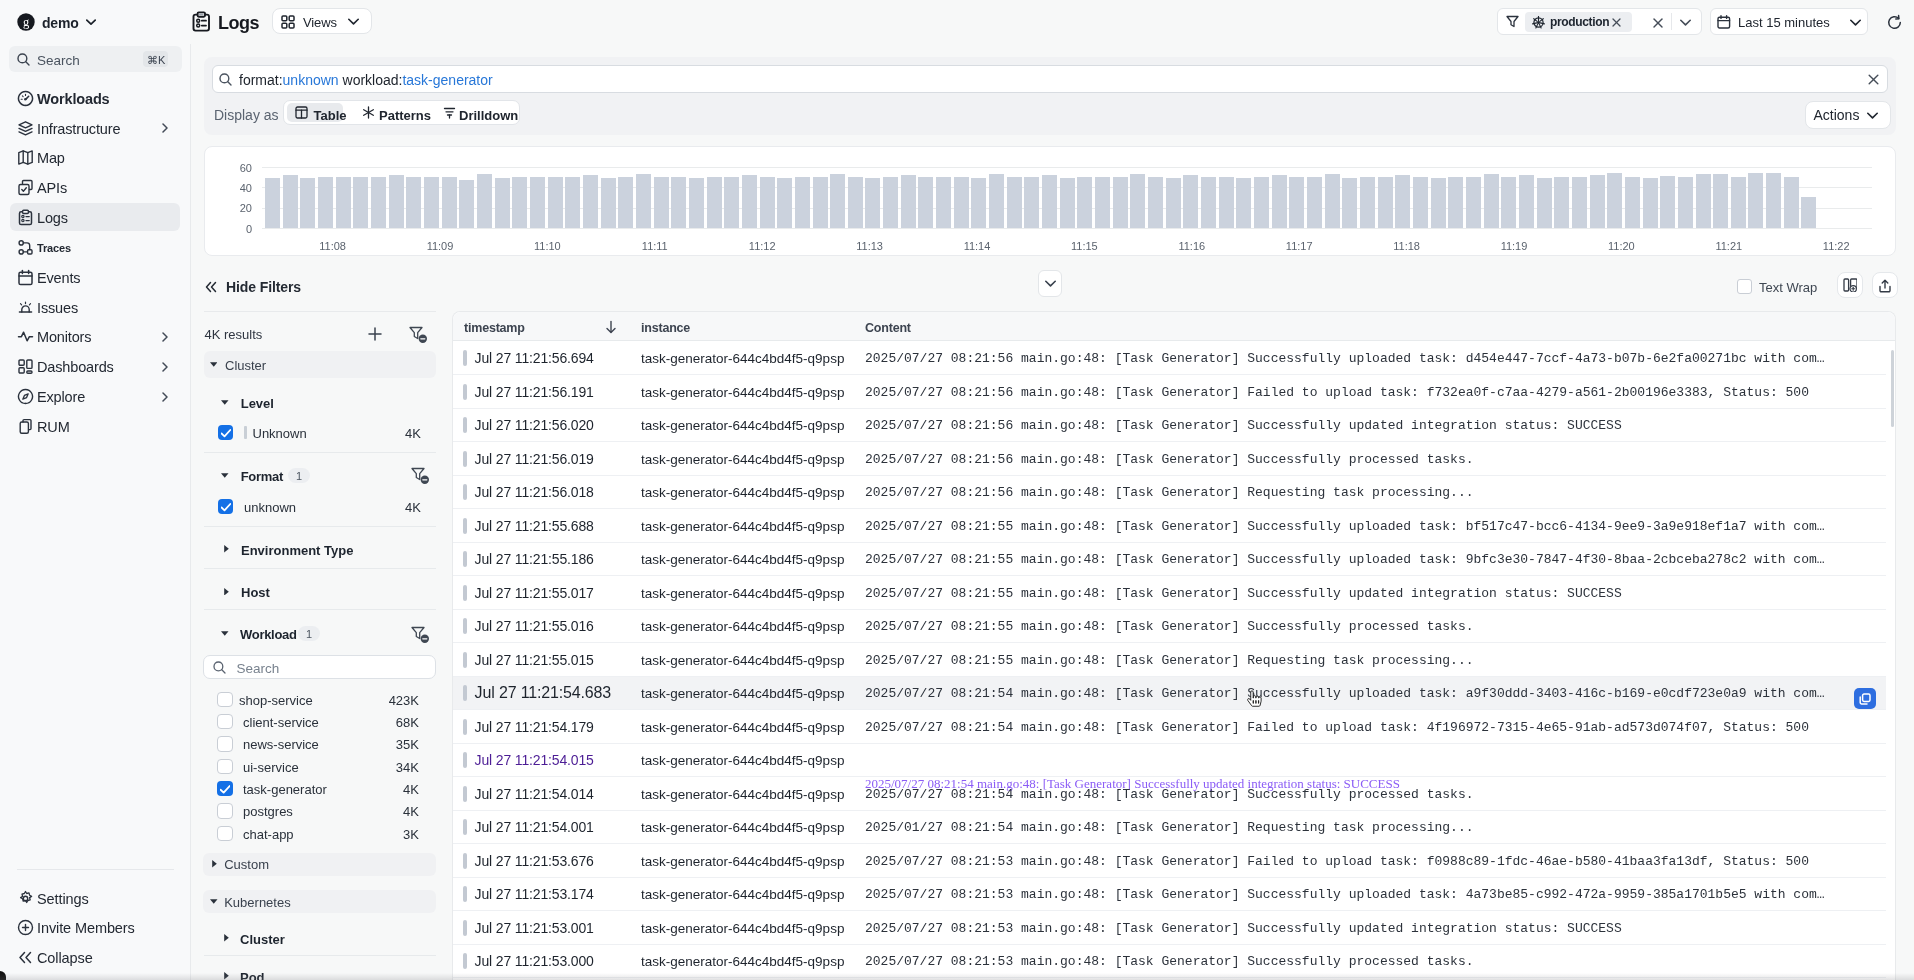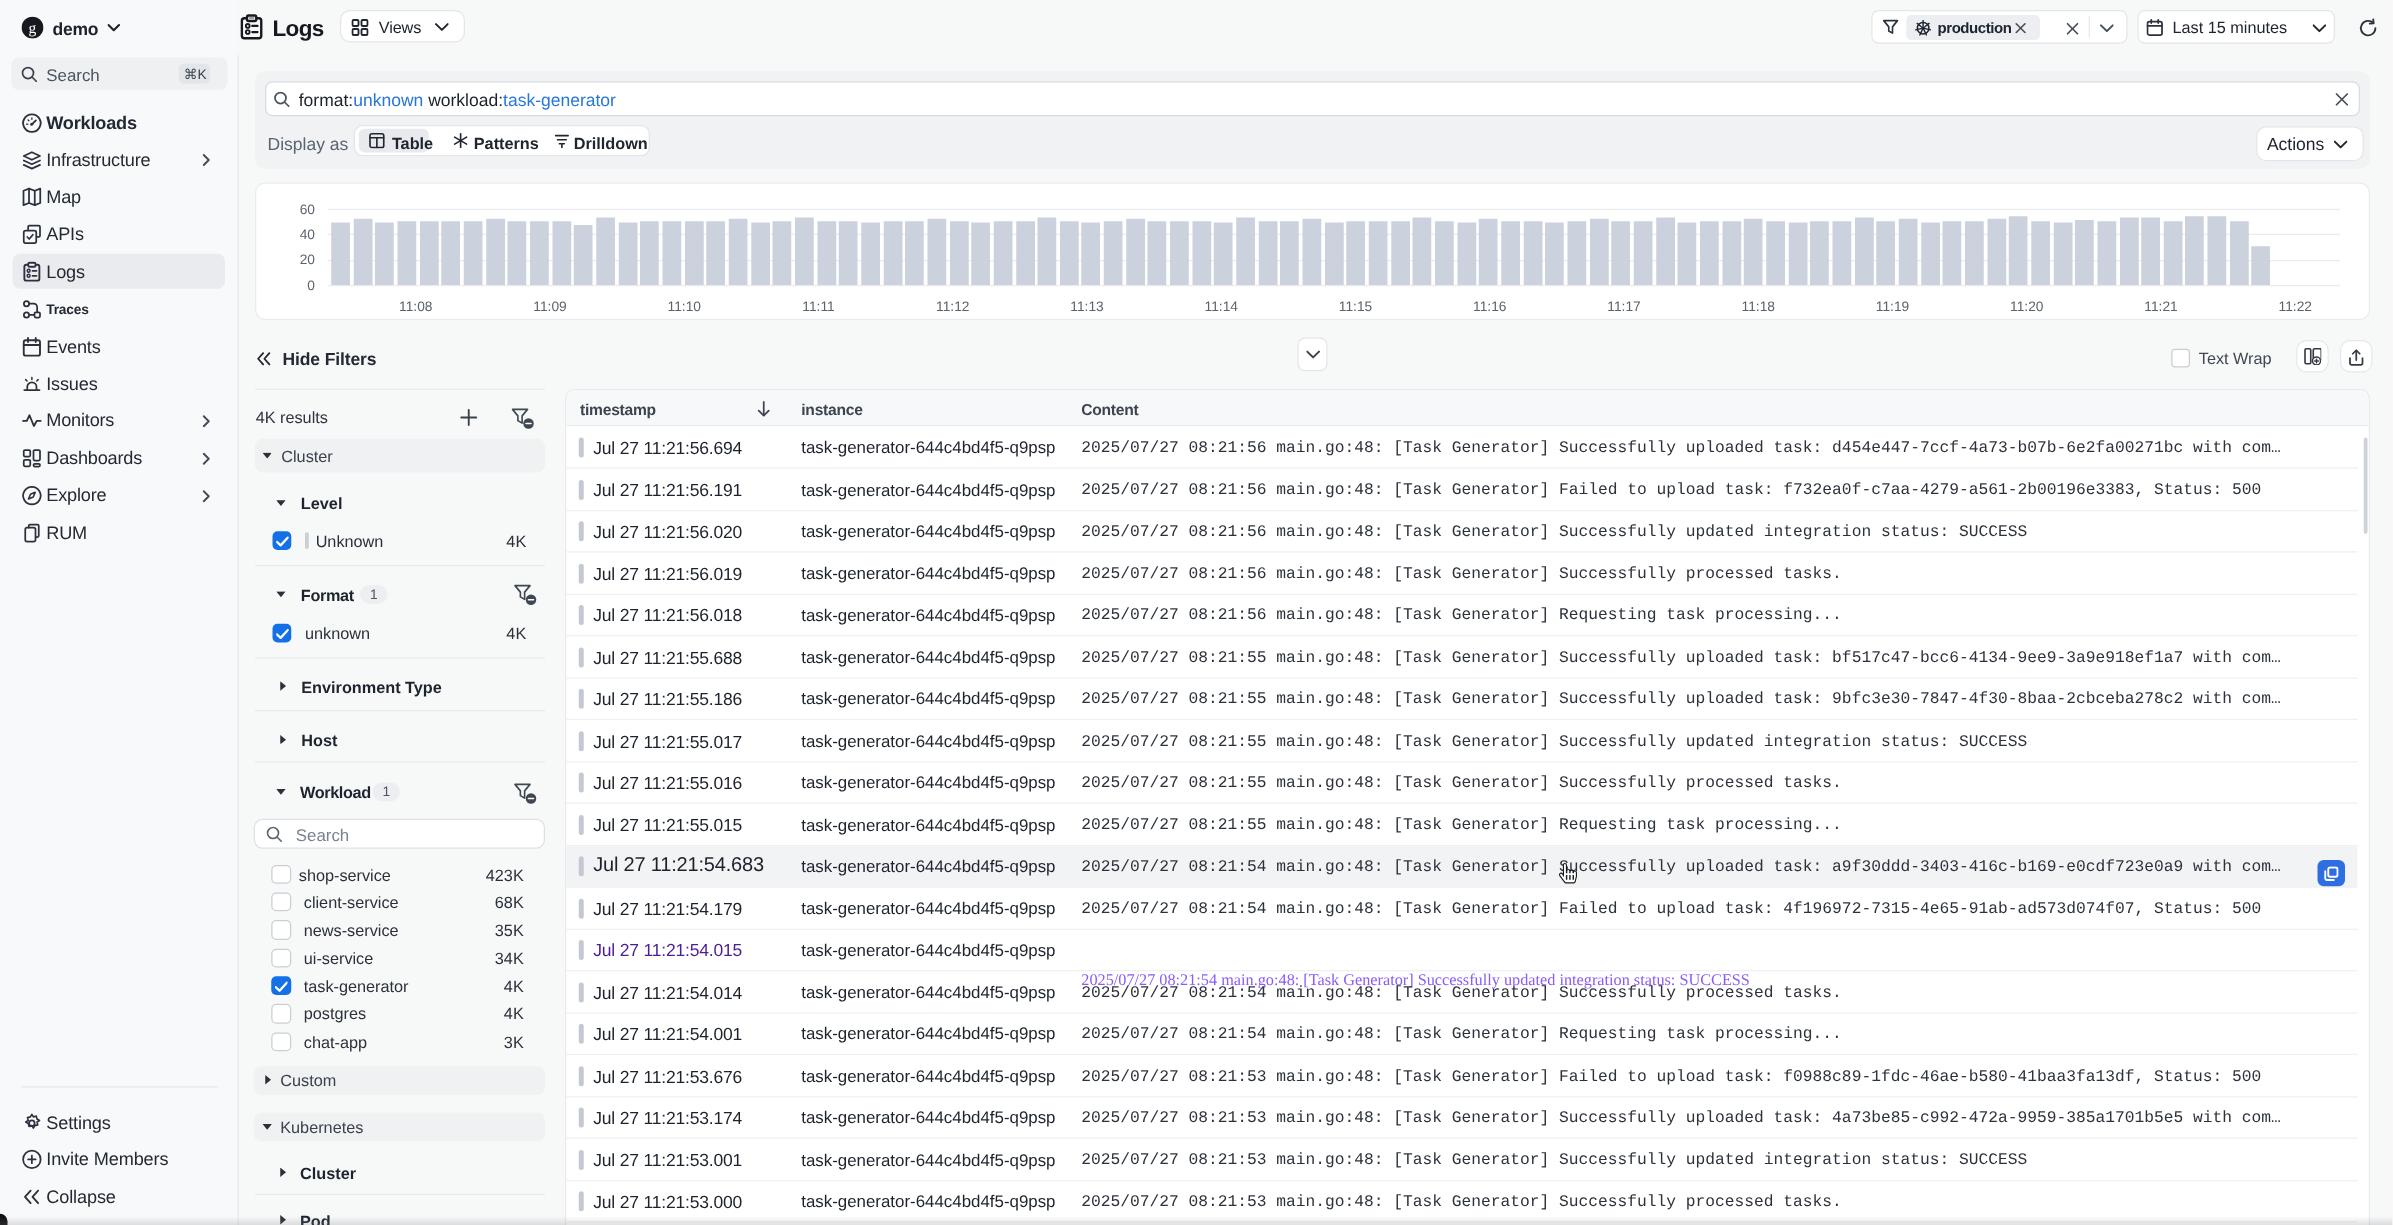--- a/index.html
+++ b/index.html
@@ -567,21 +567,21 @@
 <div class="txt" style="left:865px;top:760.4px;transform:translateY(-50%);font-size:13px;color:#8b5cf6;font-weight:400;letter-spacing:0px;font-family:Liberation Serif, serif;max-width:985px;overflow:hidden;margin-top:24px;">2025/07/27 08:21:54 main.go:48: [Task Generator] Successfully updated integration status: SUCCESS</div>
 <div class="abs" style="left:453px;top:777.0px;width:1433px;height:33.5px;border-bottom:1px solid #eef0f3;"></div>
 <div class="abs" style="left:462.6px;top:785.9px;width:4px;height:16px;background:#c3c9d2;border-radius:2px;"></div>
 <div class="txt" style="left:474.6px;top:793.9px;transform:translateY(-50%);font-size:14px;color:#1d232c;font-weight:400;letter-spacing:-0.15px;">Jul 27 11:21:54.014</div>
 <div class="txt" style="left:641px;top:793.9px;transform:translateY(-50%);font-size:13.5px;color:#1d232c;font-weight:400;letter-spacing:0px;">task-generator-644c4bd4f5-q9psp</div>
 <div class="txt" style="left:865px;top:793.9px;transform:translateY(-50%);font-size:13px;color:#2c323b;font-weight:400;letter-spacing:0px;font-family:Liberation Mono,monospace;max-width:985px;overflow:hidden;">2025/07/27 08:21:54 main.go:48: [Task Generator] Successfully processed tasks.</div>
 <div class="abs" style="left:453px;top:810.5px;width:1433px;height:33.5px;border-bottom:1px solid #eef0f3;"></div>
 <div class="abs" style="left:462.6px;top:819.4px;width:4px;height:16px;background:#c3c9d2;border-radius:2px;"></div>
 <div class="txt" style="left:474.6px;top:827.4px;transform:translateY(-50%);font-size:14px;color:#1d232c;font-weight:400;letter-spacing:-0.15px;">Jul 27 11:21:54.001</div>
 <div class="txt" style="left:641px;top:827.4px;transform:translateY(-50%);font-size:13.5px;color:#1d232c;font-weight:400;letter-spacing:0px;">task-generator-644c4bd4f5-q9psp</div>
-<div class="txt" style="left:865px;top:827.4px;transform:translateY(-50%);font-size:13px;color:#2c323b;font-weight:400;letter-spacing:0px;font-family:Liberation Mono,monospace;max-width:985px;overflow:hidden;">2025/07/27 08:21:54 main.go:48: [Task Generator] Requesting task processing...</div>
+<div class="txt" style="left:865px;top:827.4px;transform:translateY(-50%);font-size:13px;color:#2c323b;font-weight:400;letter-spacing:0px;font-family:Liberation Mono,monospace;max-width:985px;overflow:hidden;">2025/01/27 08:21:54 main.go:48: [Task Generator] Requesting task processing...</div>
 <div class="abs" style="left:453px;top:844.0px;width:1433px;height:33.5px;border-bottom:1px solid #eef0f3;"></div>
 <div class="abs" style="left:462.6px;top:852.9px;width:4px;height:16px;background:#c3c9d2;border-radius:2px;"></div>
 <div class="txt" style="left:474.6px;top:860.9px;transform:translateY(-50%);font-size:14px;color:#1d232c;font-weight:400;letter-spacing:-0.15px;">Jul 27 11:21:53.676</div>
 <div class="txt" style="left:641px;top:860.9px;transform:translateY(-50%);font-size:13.5px;color:#1d232c;font-weight:400;letter-spacing:0px;">task-generator-644c4bd4f5-q9psp</div>
 <div class="txt" style="left:865px;top:860.9px;transform:translateY(-50%);font-size:13px;color:#2c323b;font-weight:400;letter-spacing:0px;font-family:Liberation Mono,monospace;max-width:985px;overflow:hidden;">2025/07/27 08:21:53 main.go:48: [Task Generator] Failed to upload task: f0988c89-1fdc-46ae-b580-41baa3fa13df, Status: 500</div>
 <div class="abs" style="left:453px;top:877.5px;width:1433px;height:33.5px;border-bottom:1px solid #eef0f3;"></div>
 <div class="abs" style="left:462.6px;top:886.4px;width:4px;height:16px;background:#c3c9d2;border-radius:2px;"></div>
 <div class="txt" style="left:474.6px;top:894.4px;transform:translateY(-50%);font-size:14px;color:#1d232c;font-weight:400;letter-spacing:-0.15px;">Jul 27 11:21:53.174</div>
 <div class="txt" style="left:641px;top:894.4px;transform:translateY(-50%);font-size:13.5px;color:#1d232c;font-weight:400;letter-spacing:0px;">task-generator-644c4bd4f5-q9psp</div>
 <div class="txt" style="left:865px;top:894.4px;transform:translateY(-50%);font-size:13px;color:#2c323b;font-weight:400;letter-spacing:0px;font-family:Liberation Mono,monospace;max-width:985px;overflow:hidden;">2025/07/27 08:21:53 main.go:48: [Task Generator] Successfully uploaded task: 4a73be85-c992-472a-9959-385a1701b5e5 with com…</div>

